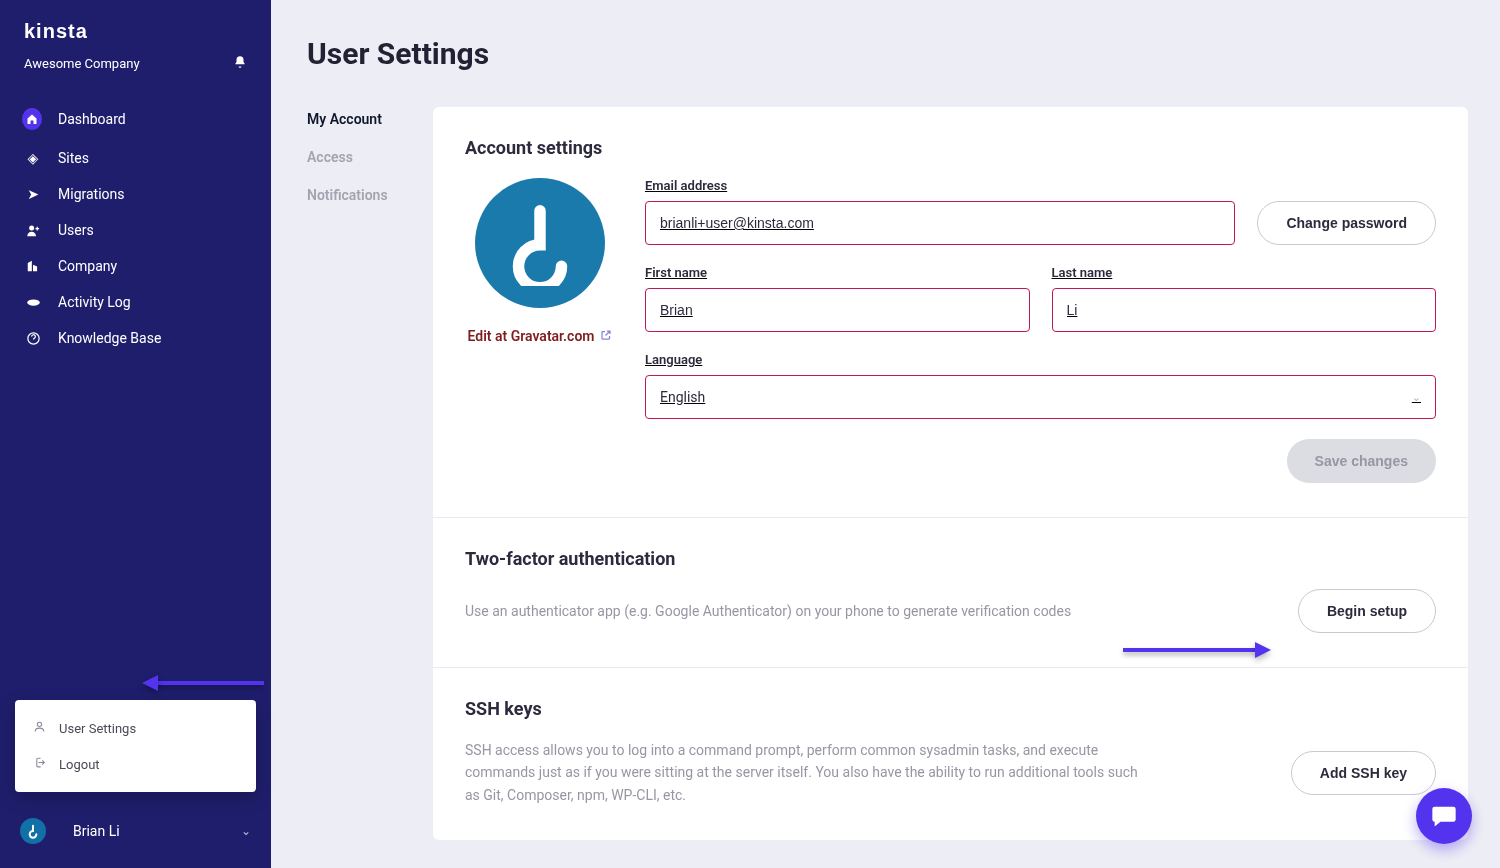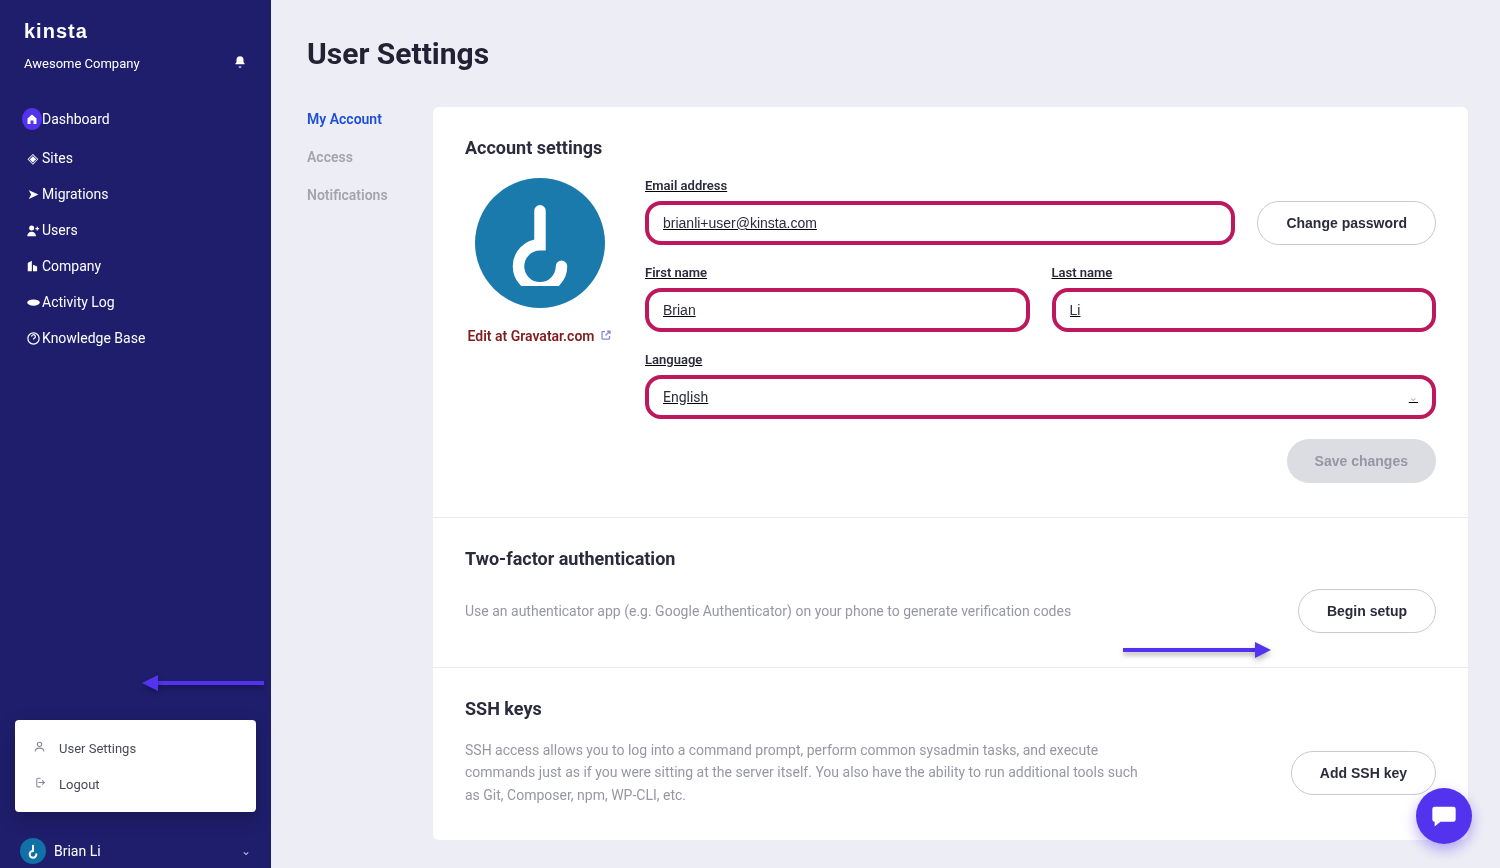--- a/index.html
+++ b/index.html
@@ -35,20 +35,21 @@
     padding: 4px 24px 16px 24px;
     font-size: 13px;
   }
   .nav {
     list-style: none;
     padding-top: 10px;
   }
   .nav li {
     display: flex;
     align-items: center;
+    gap: 16px;
     padding: 10px 24px;
     font-size: 14px;
     cursor: pointer;
   }
   .nav li .icon-slot {
     width: 18px;
     display: flex;
     justify-content: center;
     font-size: 14px;
   }
@@ -85,22 +86,22 @@
     cursor: pointer;
     color: #4a4a57;
   }
   .user-popup .item .pop-icon {
     width: 14px;
     color: #8a8a9a;
   }
   .user-bar {
     display: flex;
     align-items: center;
-    gap: 8px;
-    padding: 14px 20px 4px 20px;
+    gap: 27px;
+    padding: 14px 20px 24px 20px;
     font-size: 14px;
     justify-content: space-between;
   }
   .user-bar .avatar-sm {
     width: 26px;
     height: 26px;
     border-radius: 50%;
     background: #1171a6;
     display: flex;
     align-items: center;
@@ -190,21 +191,21 @@
     gap: 22px;
     padding-top: 4px;
   }
   .side-tabs .tab {
     font-size: 14px;
     font-weight: 600;
     color: #a4a4b0;
     cursor: pointer;
   }
   .side-tabs .tab.active {
-    color: #1d4ed8;
+    color: #0f172a;
   }
   .panel-wrap {
     flex: 1;
     padding-right: 32px;
   }
   .panel {
     background: #fff;
     border-radius: 6px;
     margin-bottom: 0;
   }
@@ -261,22 +262,22 @@
     gap: 8px;
     text-decoration: underline;
   }
   .field label {
     font-size: 13px;
     font-weight: 600;
     color: #2b2b3d;
   }
   .field input, .field .select {
     height: 44px;
-    border: 4px solid #be185d;
-    border-radius: 16px;
+    border: 1px solid #be185d;
+    border-radius: 4px;
     padding: 0 14px;
     font-size: 14px;
     color: #2b2b3d;
     background: #fff;
   }
   .field .select {
     display: flex;
     align-items: center;
     justify-content: space-between;
     cursor: pointer;

